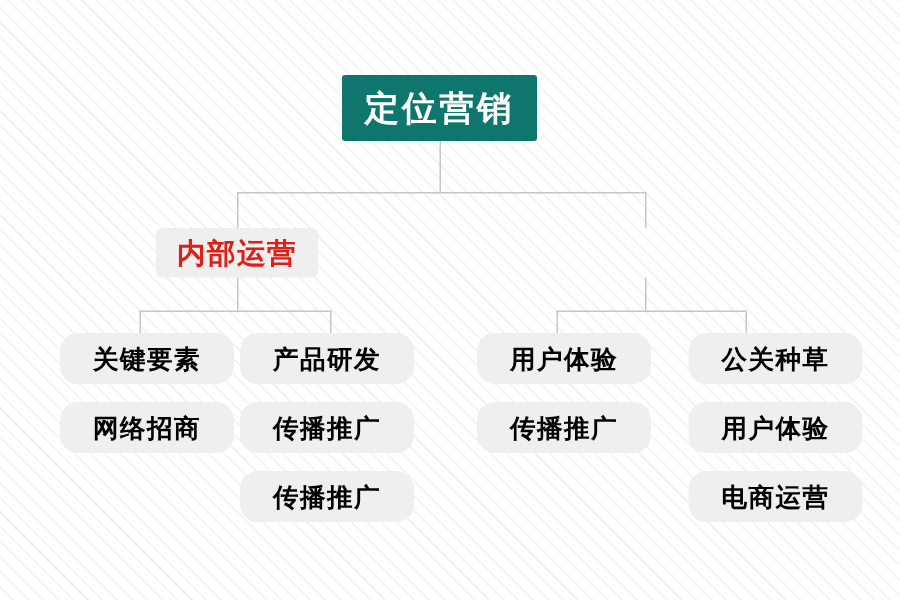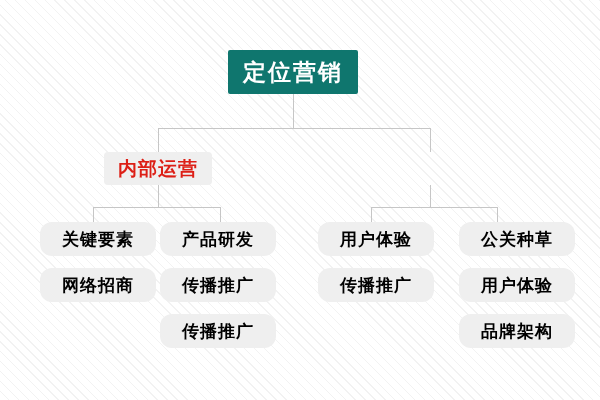--- a/index.html
+++ b/index.html
@@ -123,15 +123,15 @@
 
   <div class="node node-leaf col1 row0">产品研发</div>
   <div class="node node-leaf col1 row1">传播推广</div>
   <div class="node node-leaf col1 row2">传播推广</div>
 
   <div class="node node-leaf col2 row0">用户体验</div>
   <div class="node node-leaf col2 row1">传播推广</div>
 
   <div class="node node-leaf col3 row0">公关种草</div>
   <div class="node node-leaf col3 row1">用户体验</div>
-  <div class="node node-leaf col3 row2">品牌架构</div>
+  <div class="node node-leaf col3 row2">电商运营</div>
 
 </div>
 
 </body></html>

